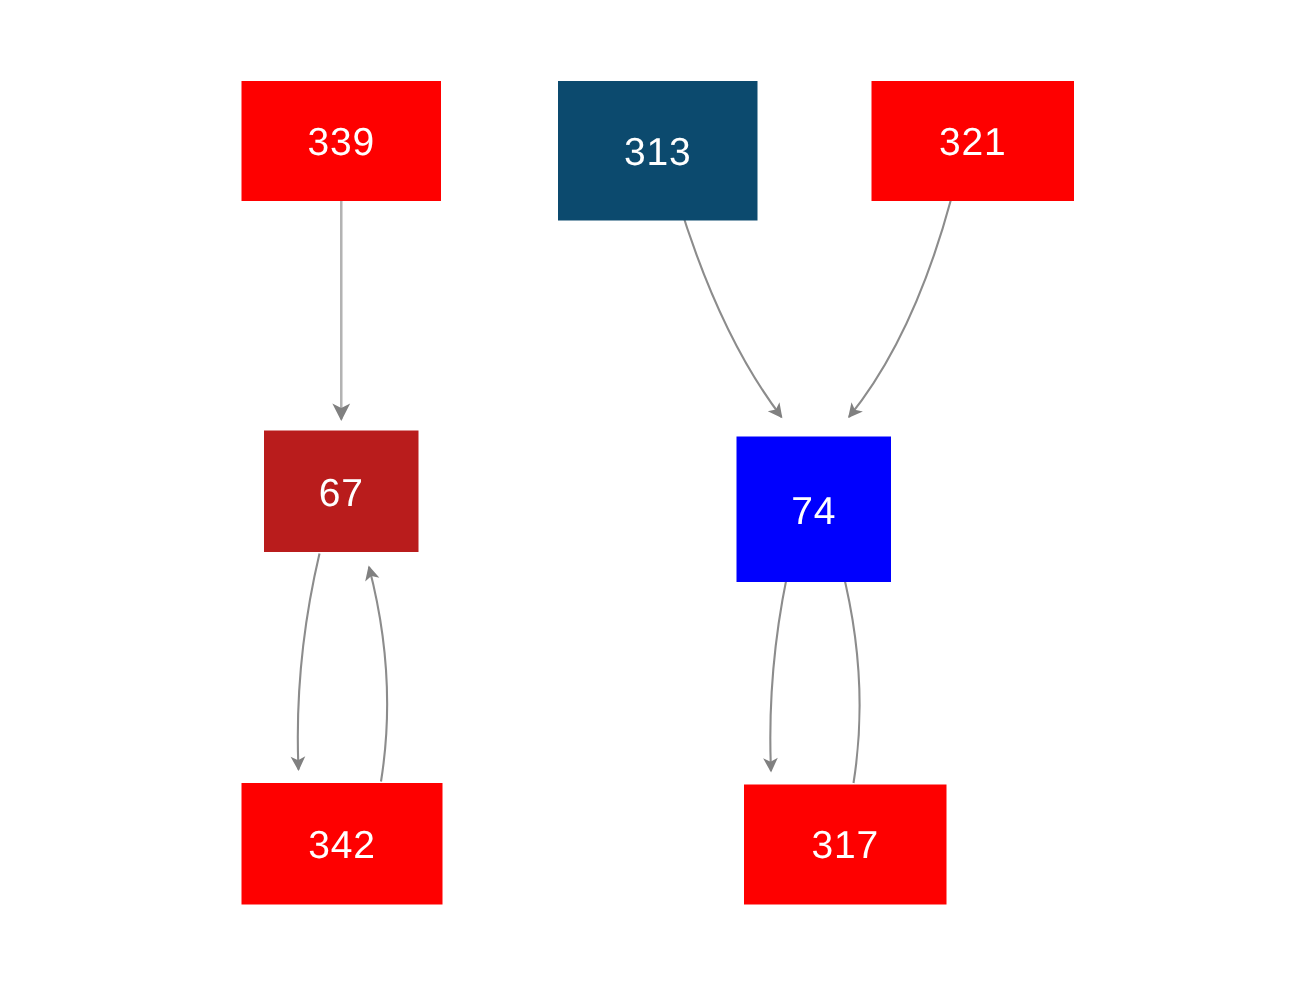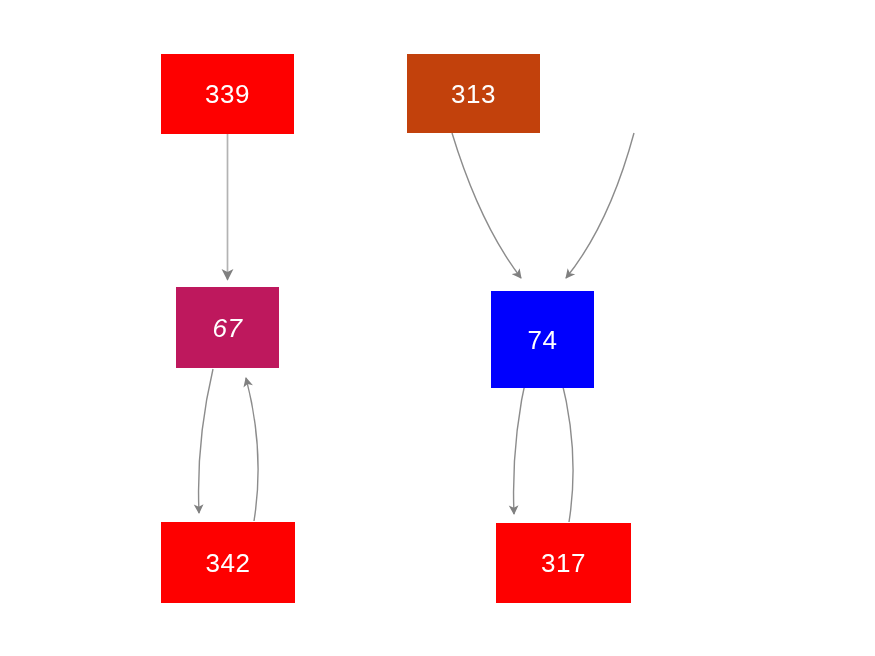--- a/index.html
+++ b/index.html
@@ -81,26 +81,29 @@
 
     <g>
       <path d="M 569 522 C 577 472 573 425 561 378" fill="none" stroke="#8c8c8c" stroke-width="1.4" marker-end="url(#arrow)"></path>
     </g>
   </svg>
 
   <div class="node" style="left:161px; top:54px; width:133px; height:80px; background:#fe0000;">
     <span class="node-label">339</span>
   </div>
 
-  <div class="node" style="left:372px; top:54px; width:133px; height:79px; background:#c2410c;margin-left:35px;">
+  <div class="node" style="left:372px; top:54px; width:133px; height:93px; background:#0c4a6e;">
     <span class="node-label">313</span>
   </div>
 
+  <div class="node" style="left:581px; top:54px; width:135px; height:80px; background:#fe0000;">
+    <span class="node-label">321</span>
+  </div>
 
-  <div class="node" style="left:176px; top:287px; width:103px; height:81px; background:#be185d;font-style:italic;">
+  <div class="node" style="left:176px; top:287px; width:103px; height:81px; background:#b91c1c;">
     <span class="node-label">67</span>
   </div>
 
   <div class="node" style="left:491px; top:291px; width:103px; height:97px; background:#0000fe;">
     <span class="node-label">74</span>
   </div>
 
   <div class="node" style="left:161px; top:522px; width:134px; height:81px; background:#fe0000;align-items:center;">
     <span class="node-label">342</span>
   </div>

